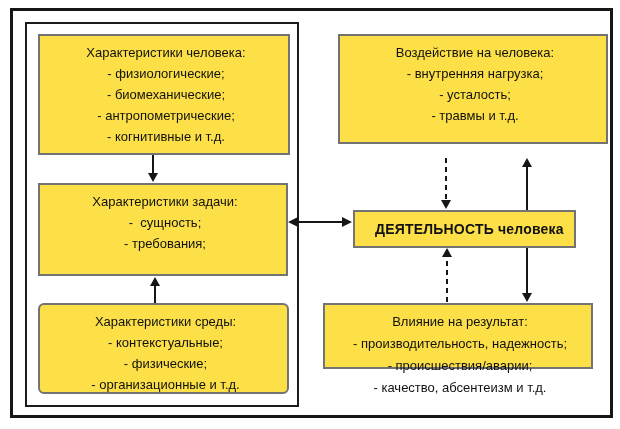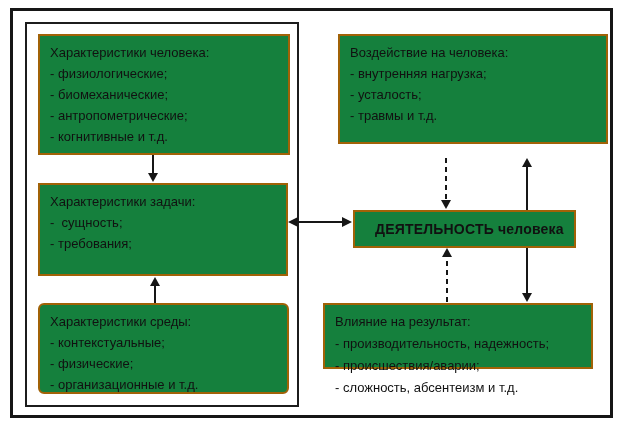--- a/index.html
+++ b/index.html
@@ -21,24 +21,25 @@
     border: 3px solid #161616;
   }
   .left-group {
     position: absolute;
     left: 25px; top: 22px;
     width: 274px; height: 385px;
     border: 2px solid #1c1c1c;
   }
   .dbox {
     position: absolute;
-    border: 2px solid #a16207;
-    background: #15803d;
+    border: 2px solid #737373;
+    background: #fde047;
     padding: 6px 6px 0 10px;
     font-size: 13px;
+    text-align: center;
   }
   .dbox .line {
     line-height: 21px;
     white-space: pre-wrap;
   }
   .box-human   { left: 38px;  top: 34px;  width: 252px; height: 121px; }
   .box-task    { left: 38px;  top: 183px; width: 250px; height: 93px;  }
   .box-env     { left: 38px;  top: 303px; width: 251px; height: 91px; border-radius: 6px;  }
   .box-impact  { left: 338px; top: 34px;  width: 270px; height: 110px; }
   .box-result  { left: 323px; top: 303px; width: 270px; height: 66px;  }
@@ -102,21 +103,21 @@
   </div>
 
   <div class="dbox box-activity">
     <span>ДЕЯТЕЛЬНОСТЬ человека</span>
   </div>
 
   <div class="dbox box-result">
     <div class="line">Влияние на результат:</div>
     <div class="line">- производительность, надежность;</div>
     <div class="line">- происшествия/аварии;</div>
-    <div class="line">- сложность, абсентеизм и т.д.</div>
+    <div class="line">- качество, абсентеизм и т.д.</div>
   </div>
 
   <svg class="connectors" viewBox="0 0 620 429">
 
     <g>
       <line x1="153" y1="155" x2="153" y2="174"></line>
       <polygon points="148,173 158,173 153,182"></polygon>
     </g>
 
     <g>

